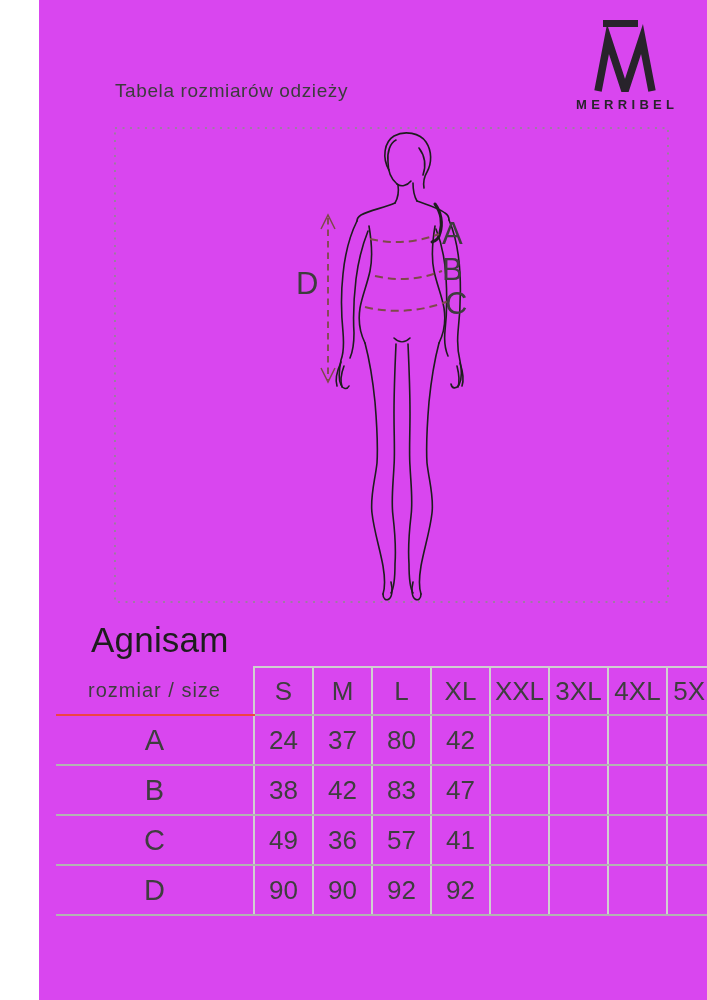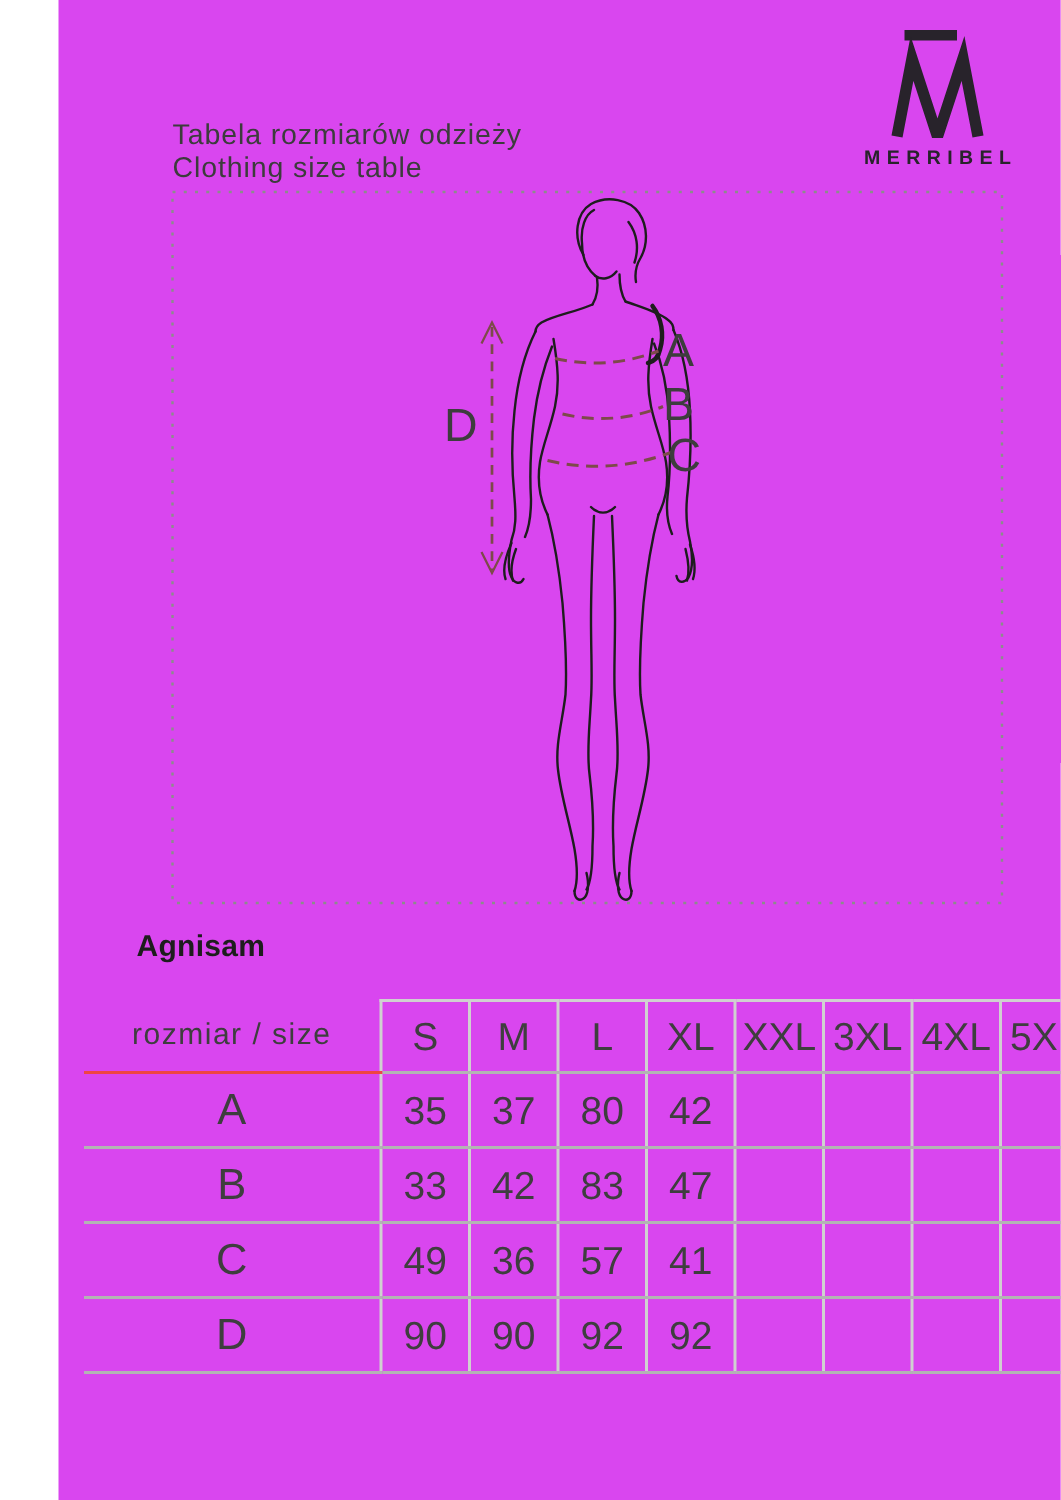--- a/index.html
+++ b/index.html
@@ -23,21 +23,21 @@
     color:#28232b; font-weight:700;
   }
 
   
   .diagram { position:absolute; left:0; top:0; }
   .measure-label { font-family:"Liberation Sans", sans-serif; font-size:31px; fill:#3d3d3d; }
 
   
   .product-name {
     position:absolute; left:52px; top:620px;
-    font-size:20px; color:#1d1d1d; font-weight:700; letter-spacing:0.2px;
+    font-size:35px; color:#1d1d1d; font-weight:400; letter-spacing:0.2px;
   }
 
   
   .size-table {
     position:absolute; left:17px; top:666px;
     border-collapse:collapse; table-layout:fixed;
     color:#3e3e3e;
   }
   .size-table col.c-label { width:198px; }
   .size-table col.c-size  { width:59px;  }
@@ -51,21 +51,20 @@
   td.rowlabel { border:none; border-top:2px solid #b3b3b3; border-bottom:2px solid #b3b3b3; font-size:29px; }
   td.val      { border:2px solid #d0d0d0; border-top:2px solid #b3b3b3; border-bottom:2px solid #b3b3b3; font-size:26px; }
 </style>
 </head>
 <body>
 
 <div class="page">
 
   <div class="titles">
     <div>Tabela rozmiarów odzieży</div>
-    <div>Clothing size table</div>
   </div>
 
   <div class="logo">
     <svg width="64" height="78" viewBox="553 14 64 78">
       <rect x="563" y="20" width="35" height="7" fill="#28232b"></rect>
       <polyline points="558,91 568,39 585,91 602,39 612,91" fill="none" stroke="#28232b" stroke-width="7.5" stroke-miterlimit="10"></polyline>
     </svg>
     <div class="brand-name">MERRIBEL</div>
   </div>
 
@@ -138,32 +137,32 @@
         <th class="size">M</th>
         <th class="size">L</th>
         <th class="size">XL</th>
         <th class="size">XXL</th>
         <th class="size">3XL</th>
         <th class="size">4XL</th>
         <th class="size">5XL</th>
       </tr>
       <tr class="drow">
         <td class="rowlabel">A</td>
-        <td class="val">35</td>
+        <td class="val">24</td>
         <td class="val">37</td>
         <td class="val">80</td>
         <td class="val">42</td>
         <td class="val"></td>
         <td class="val"></td>
         <td class="val"></td>
         <td class="val"></td>
       </tr>
       <tr class="drow">
         <td class="rowlabel">B</td>
-        <td class="val">33</td>
+        <td class="val">38</td>
         <td class="val">42</td>
         <td class="val">83</td>
         <td class="val">47</td>
         <td class="val"></td>
         <td class="val"></td>
         <td class="val"></td>
         <td class="val"></td>
       </tr>
       <tr class="drow">
         <td class="rowlabel">C</td>

